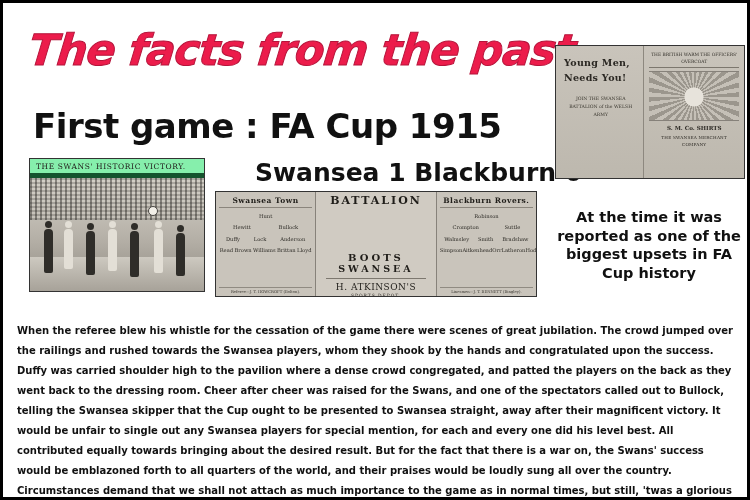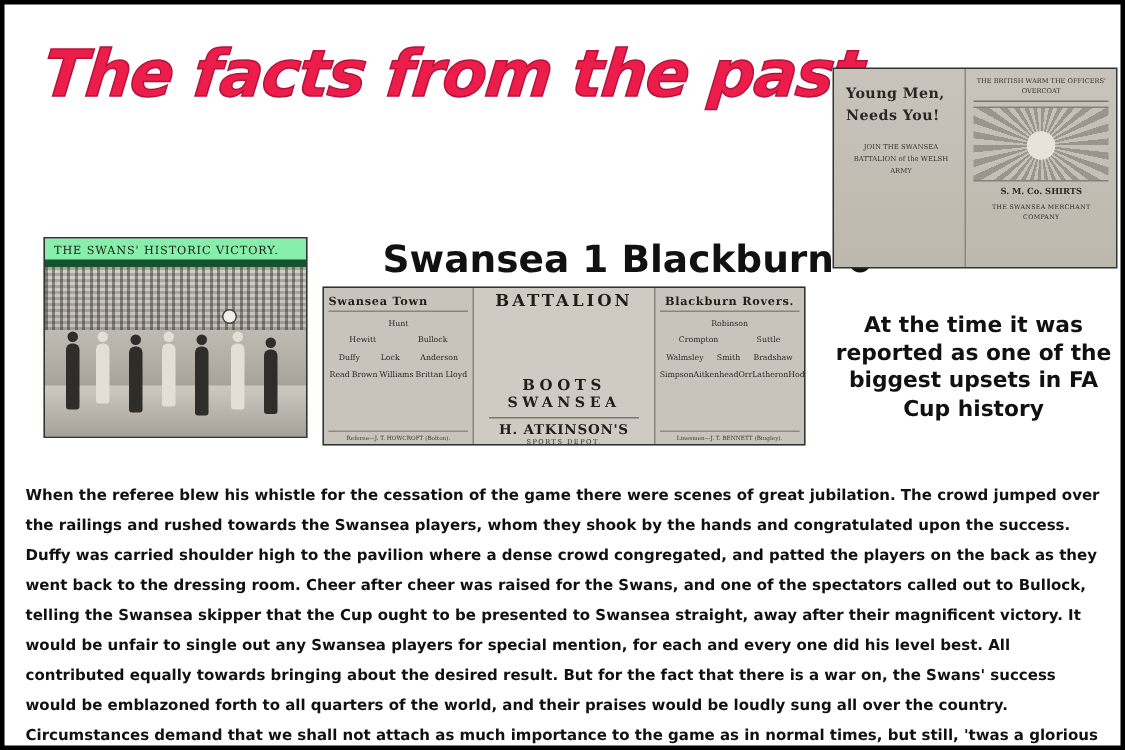--- a/index.html
+++ b/index.html
@@ -229,20 +229,21 @@
     color: #201e1a;
   }
   #newsclip .team {
     width: 31%;
     box-sizing: border-box;
     padding: 4px 3px 2px 3px;
     position: relative;
   }
   #newsclip .team.right { text-align: center; }
   .team-name {
+    text-align: center;
     font-size: 7.5px;
     font-weight: bold;
     letter-spacing: 0.5px;
     border-bottom: 1px solid #8a857c;
     padding-bottom: 2px;
     margin-bottom: 4px;
   }
   .lineup {
     font-size: 5.2px;
     line-height: 1.6;
@@ -266,21 +267,21 @@
     border-left: 1px solid #87827a;
     border-right: 1px solid #87827a;
     padding: 3px 4px;
     text-align: center;
     background: #d0cbc2;
   }
   .ad-l1 { font-size: 11px; font-weight: bold; letter-spacing: 2px; line-height: 1.15; }
   .ad-l2 { font-size: 10px; font-weight: bold; letter-spacing: 3px; line-height: 1.15; margin-top: 44px; }
   .ad-l3 { font-size: 9.5px; font-weight: bold; letter-spacing: 3px; line-height: 1.2; }
   .ad-rule { height: 1px; background: #7d786f; margin: 3px 6px; }
-  .ad-shop { font-size: 9px; font-weight: bold; letter-spacing: 0.5px; }
+  .ad-shop { font-size: 9px; font-weight: normal; letter-spacing: 0.5px; }
   .ad-small { font-size: 4.4px; letter-spacing: 1px; margin-top: 1px; }
   .ad-addr { font-size: 7.5px; font-weight: bold; margin-top: 2px; }
   .ad-phone { font-size: 4.4px; margin-top: 5px; letter-spacing: 0.6px; border-top: 1px solid #8a857c; padding-top: 2px;}
 
   
   .bodytext {
     position: absolute;
     left: 14px;
     top: 318px;
     width: 722px;
@@ -300,20 +301,21 @@
     font-size: 13px;
     color: #111;
   }
 </style>
 </head>
 <body>
 
 <div class="page">
 
   <div class="main-title">The facts from the past</div>
+  <div class="subtitle">First game : FA Cup 1915</div>
   <div class="score-line">Swansea 1 Blackburn 0</div>
 
   <div class="quote">At the time it was reported as one of the biggest upsets in FA Cup history</div>
 
   <div class="clip" id="poster">
     <div class="col-left">
       <div class="poster-line">Young Men,</div>
       <div class="poster-line">Needs You!</div>
       <div class="poster-sub">JOIN THE SWANSEA BATTALION of the WELSH ARMY</div>
     </div>

